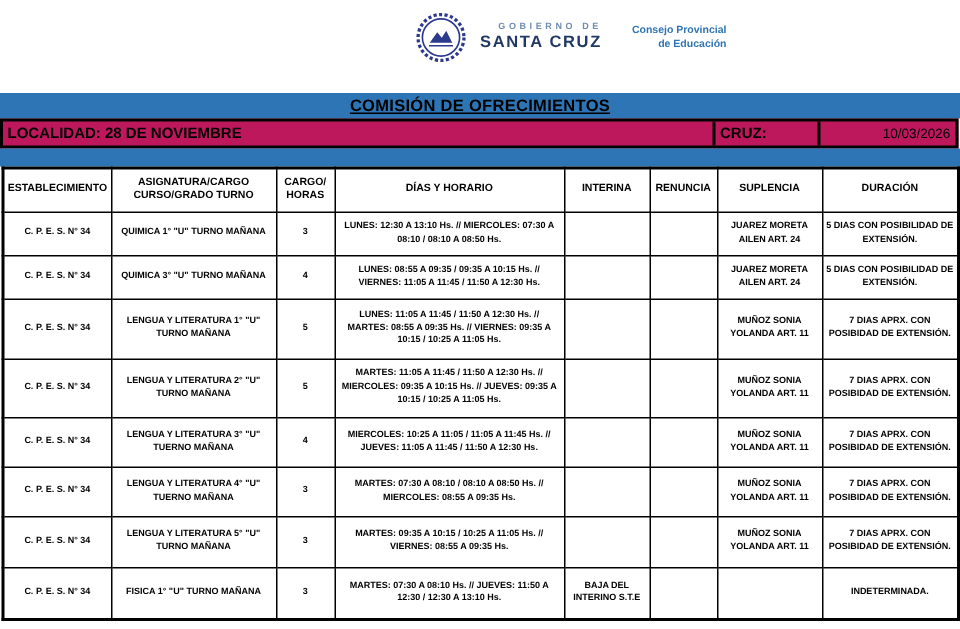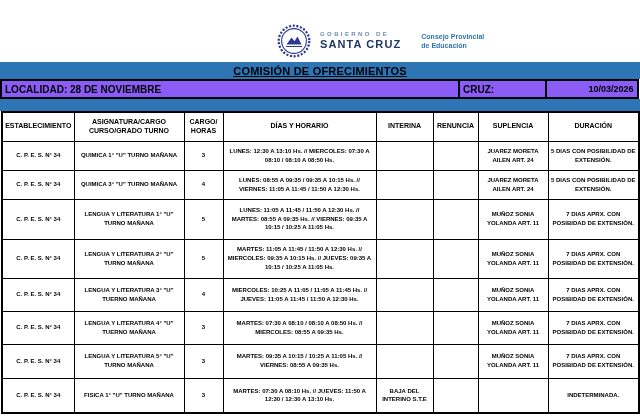--- a/index.html
+++ b/index.html
@@ -6,42 +6,42 @@
   html,body { width:640px; height:419px; }
   body {
     background:#ffffff;
     font-family:"Liberation Sans", sans-serif;
     position:relative;
     overflow:hidden;
   }
   .page { position:absolute; inset:0; background:#fff; }
 
   
-  .brand { position:absolute; top:24px; left:277px; display:flex; align-items:center; }
+  .brand { position:absolute; top:8px; left:277px; display:flex; align-items:center;text-align:right; }
   .seal { width:34px; height:34px; }
   .gov-text { margin-left:9px; line-height:1.15; }
   .gov-top { font-size:6px; font-weight:bold; letter-spacing:2.4px; color:#6f8db4; }
   .gov-name { font-size:11px; font-weight:bold; color:#1f3864; letter-spacing:1.1px; }
   .council { margin-left:20px; font-size:7px; font-weight:bold; color:#2e74b5; line-height:1.3; }
 
   
   .title-bar {
     position:absolute; top:62px; left:0; width:640px; height:17px;
     display:flex; align-items:center; justify-content:center;
   }
   .title-bar span { font-size:11px; font-weight:bold; color:#000; text-decoration:underline; letter-spacing:0.2px; }
 
   
   .loc-row {
     position:absolute; top:79px; left:0; width:639px; height:20px;
-    display:flex; border:2px solid #000; background:#8b5cf6;gap:17px;
+    display:flex; border:2px solid #000; background:#be185d;
   }
   .loc-cell { flex:1; display:flex; align-items:center; padding-left:3px; font-size:10px; font-weight:bold; color:#000; }
   .fecha-label { width:70px; border-left:2px solid #000; display:flex; align-items:center; padding-left:3px; font-size:10px; font-weight:bold; }
-  .fecha-value { width:92px; border-left:2px solid #000; display:flex; align-items:center; justify-content:center; font-size:9px; font-weight:bold;padding-left:38px; }
+  .fecha-value { width:92px; border-left:2px solid #000; display:flex; align-items:center; justify-content:center; font-size:9px; font-weight:normal;padding-left:38px; }
 
   .blue-strip { position:absolute; top:99px; left:0; width:640px; height:12px; }
 
   
   table.main {
     position:absolute; top:111px; left:1px; width:637px;
     border-collapse:collapse; table-layout:fixed;
     border:2px solid #000;
   }
   table.main th, table.main td {

